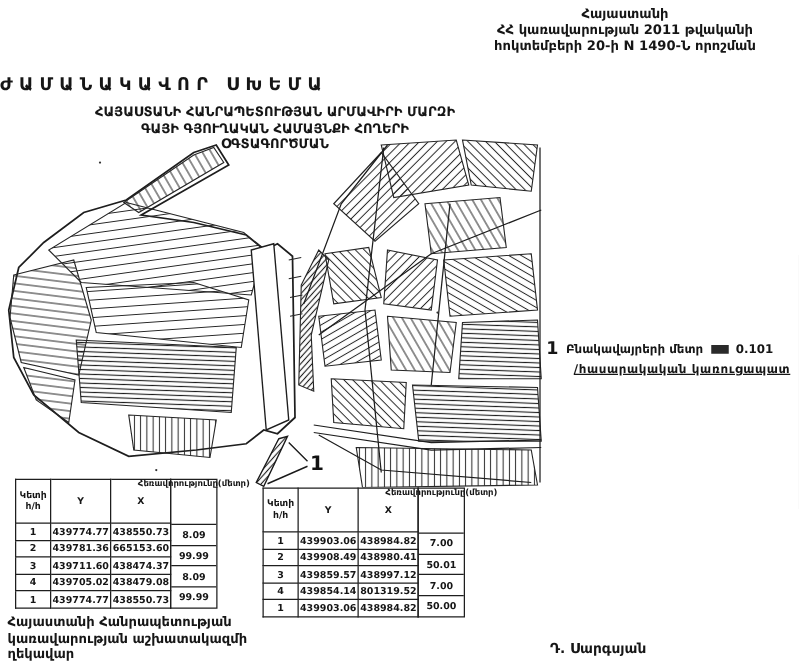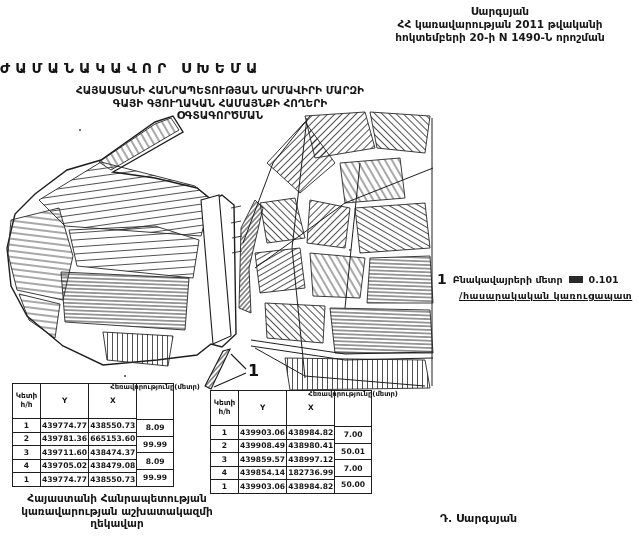--- a/index.html
+++ b/index.html
@@ -29,31 +29,31 @@
           height:12.5px;font-size:7.6px;font-weight:bold;}
   .ctable th{height:34px;font-size:7.4px;line-height:1.15;}
   .col-n{width:25px;} .col-y{width:45px;} .col-x{width:45px;}
   .dcol{display:flex;flex-direction:column;border:1.2px solid #1e1e1e;margin-left:-1.2px;
         width:36px;text-align:center;}
   .dh{height:35px;border-bottom:1.2px solid #1e1e1e;display:flex;flex-direction:row;
       justify-content:center;font-size:6.8px;line-height:1.1;}
   .dv{flex:1;border-bottom:1.2px solid #1e1e1e;display:flex;align-items:center;justify-content:center;}
   .dv:last-child{border-bottom:none;}
   
-  .signature{position:absolute;top:492px;left:6px;width:222px;text-align:center;
+  .signature{position:absolute;top:492px;left:6px;width:222px;text-align:left;
              font-size:10.5px;font-weight:bold;line-height:1.2;}
   .sig-name{position:absolute;top:512px;left:440px;font-size:11px;font-weight:bold;}
 </style>
 </head>
 <body>
 
 <div class="page">
 
   <div class="appendix">
-    <div>Սարգսյան</div>
+    <div>Հայաստանի</div>
     <div>ՀՀ կառավարության 2011 թվականի</div>
     <div>հոկտեմբերի 20-ի N 1490-Ն որոշման</div>
   </div>
 
   <div class="title">ԺԱՄԱՆԱԿԱՎՈՐ ՍԽԵՄԱ</div>
   <div class="subtitle">
     <div>ՀԱՅԱՍՏԱՆԻ ՀԱՆՐԱՊԵՏՈՒԹՅԱՆ ԱՐՄԱՎԻՐԻ ՄԱՐԶԻ</div>
     <div>ԳԱՅԻ ԳՅՈՒՂԱԿԱՆ ՀԱՄԱՅՆՔԻ ՀՈՂԵՐԻ</div>
     <div>ՕԳՏԱԳՈՐԾՄԱՆ</div>
   </div>
@@ -225,21 +225,21 @@
             <td>438980.41</td>
           </tr>
       <tr>
             <td>3</td>
             <td>439859.57</td>
             <td>438997.12</td>
           </tr>
       <tr>
             <td>4</td>
             <td>439854.14</td>
-            <td>182736.99</td>
+            <td>801319.52</td>
           </tr>
       <tr>
             <td>1</td>
             <td>439903.06</td>
             <td>438984.82</td>
           </tr>
     </tbody>
       </table>
     <div class="dcol">
       <div class="dh">

